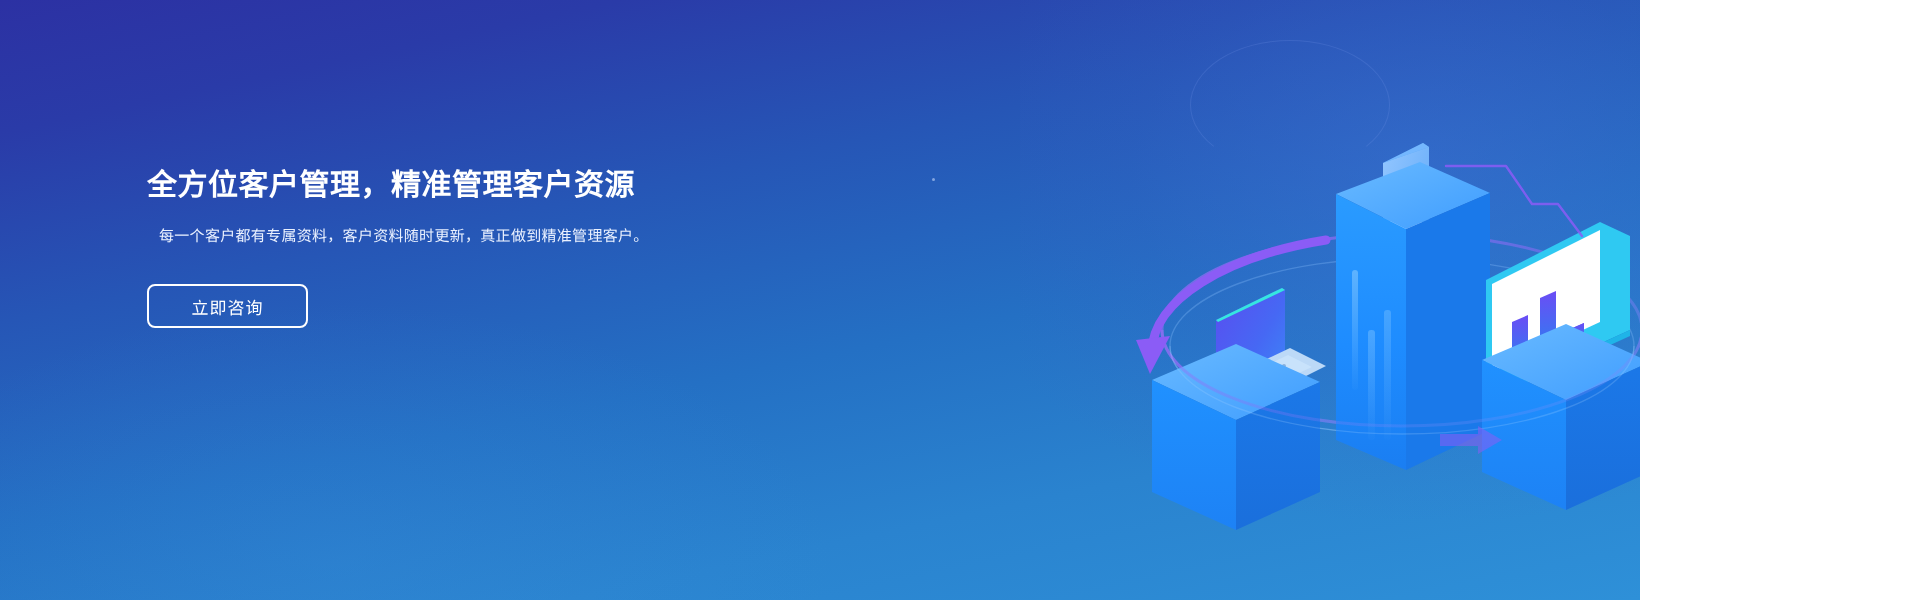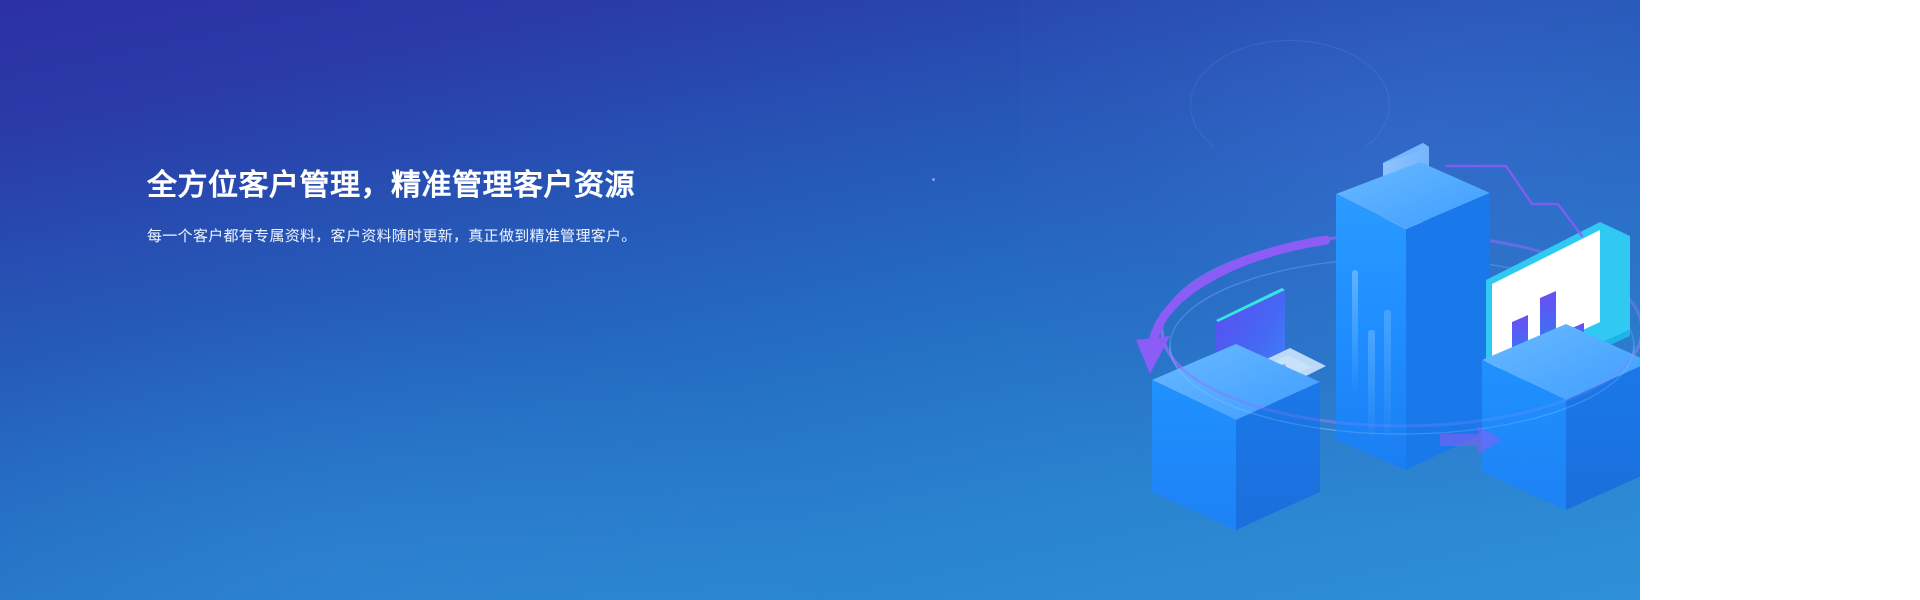--- a/index.html
+++ b/index.html
@@ -67,20 +67,21 @@
     white-space:nowrap;
   }
 
   .subcopy {
     margin-top:18px;
     font-size:15px;
     line-height:24px;
     color:#eaf1ff;
     width:590px;
     letter-spacing:0.3px;
+    margin-left:12px;
   }
 
   .cta {
     display:flex; align-items:center; justify-content:center;
     margin-top:36px;
     width:161px; height:44px;
     border:2px solid #ffffff;
     border-radius:8px;
     background:transparent;
     color:#ffffff;
@@ -102,20 +103,21 @@
   <div class="bg-glow"></div>
   <div class="bg-glow2"></div>
   <div class="cloud-arc"></div>
   <div class="speck"></div>
 
   <div class="copy">
     <h1 class="headline">全方位客户管理，精准管理客户资源</h1>
 
     <p class="subcopy">每一个客户都有专属资料，客户资料随时更新，真正做到精准管理客户。</p>
 
+    <button class="cta">立即咨询</button>
   </div>
 
   <div class="art">
     <svg viewBox="0 0 540 540" xmlns="http://www.w3.org/2000/svg">
       <defs>
         <linearGradient id="gPedFront" x1="0" y1="0" x2="0" y2="1">
           <stop offset="0%" stop-color="#2091ff"></stop>
           <stop offset="100%" stop-color="#1d82f5"></stop>
         </linearGradient>
         <linearGradient id="gPedSide" x1="0" y1="0" x2="0" y2="1">

